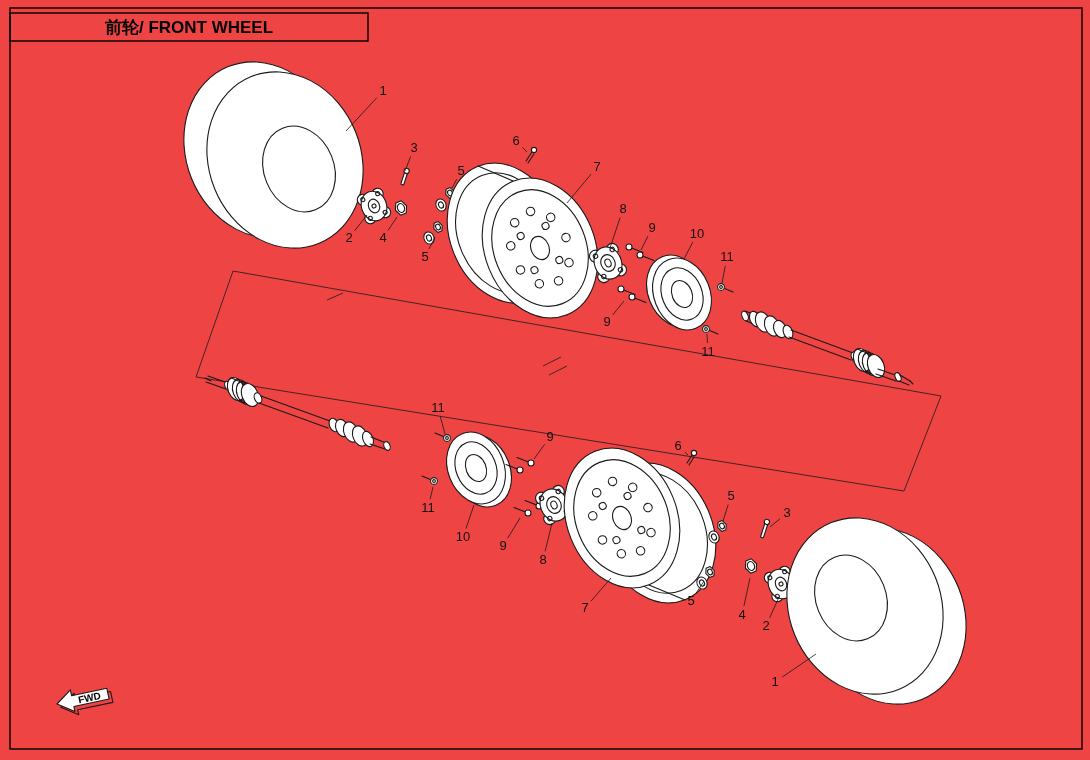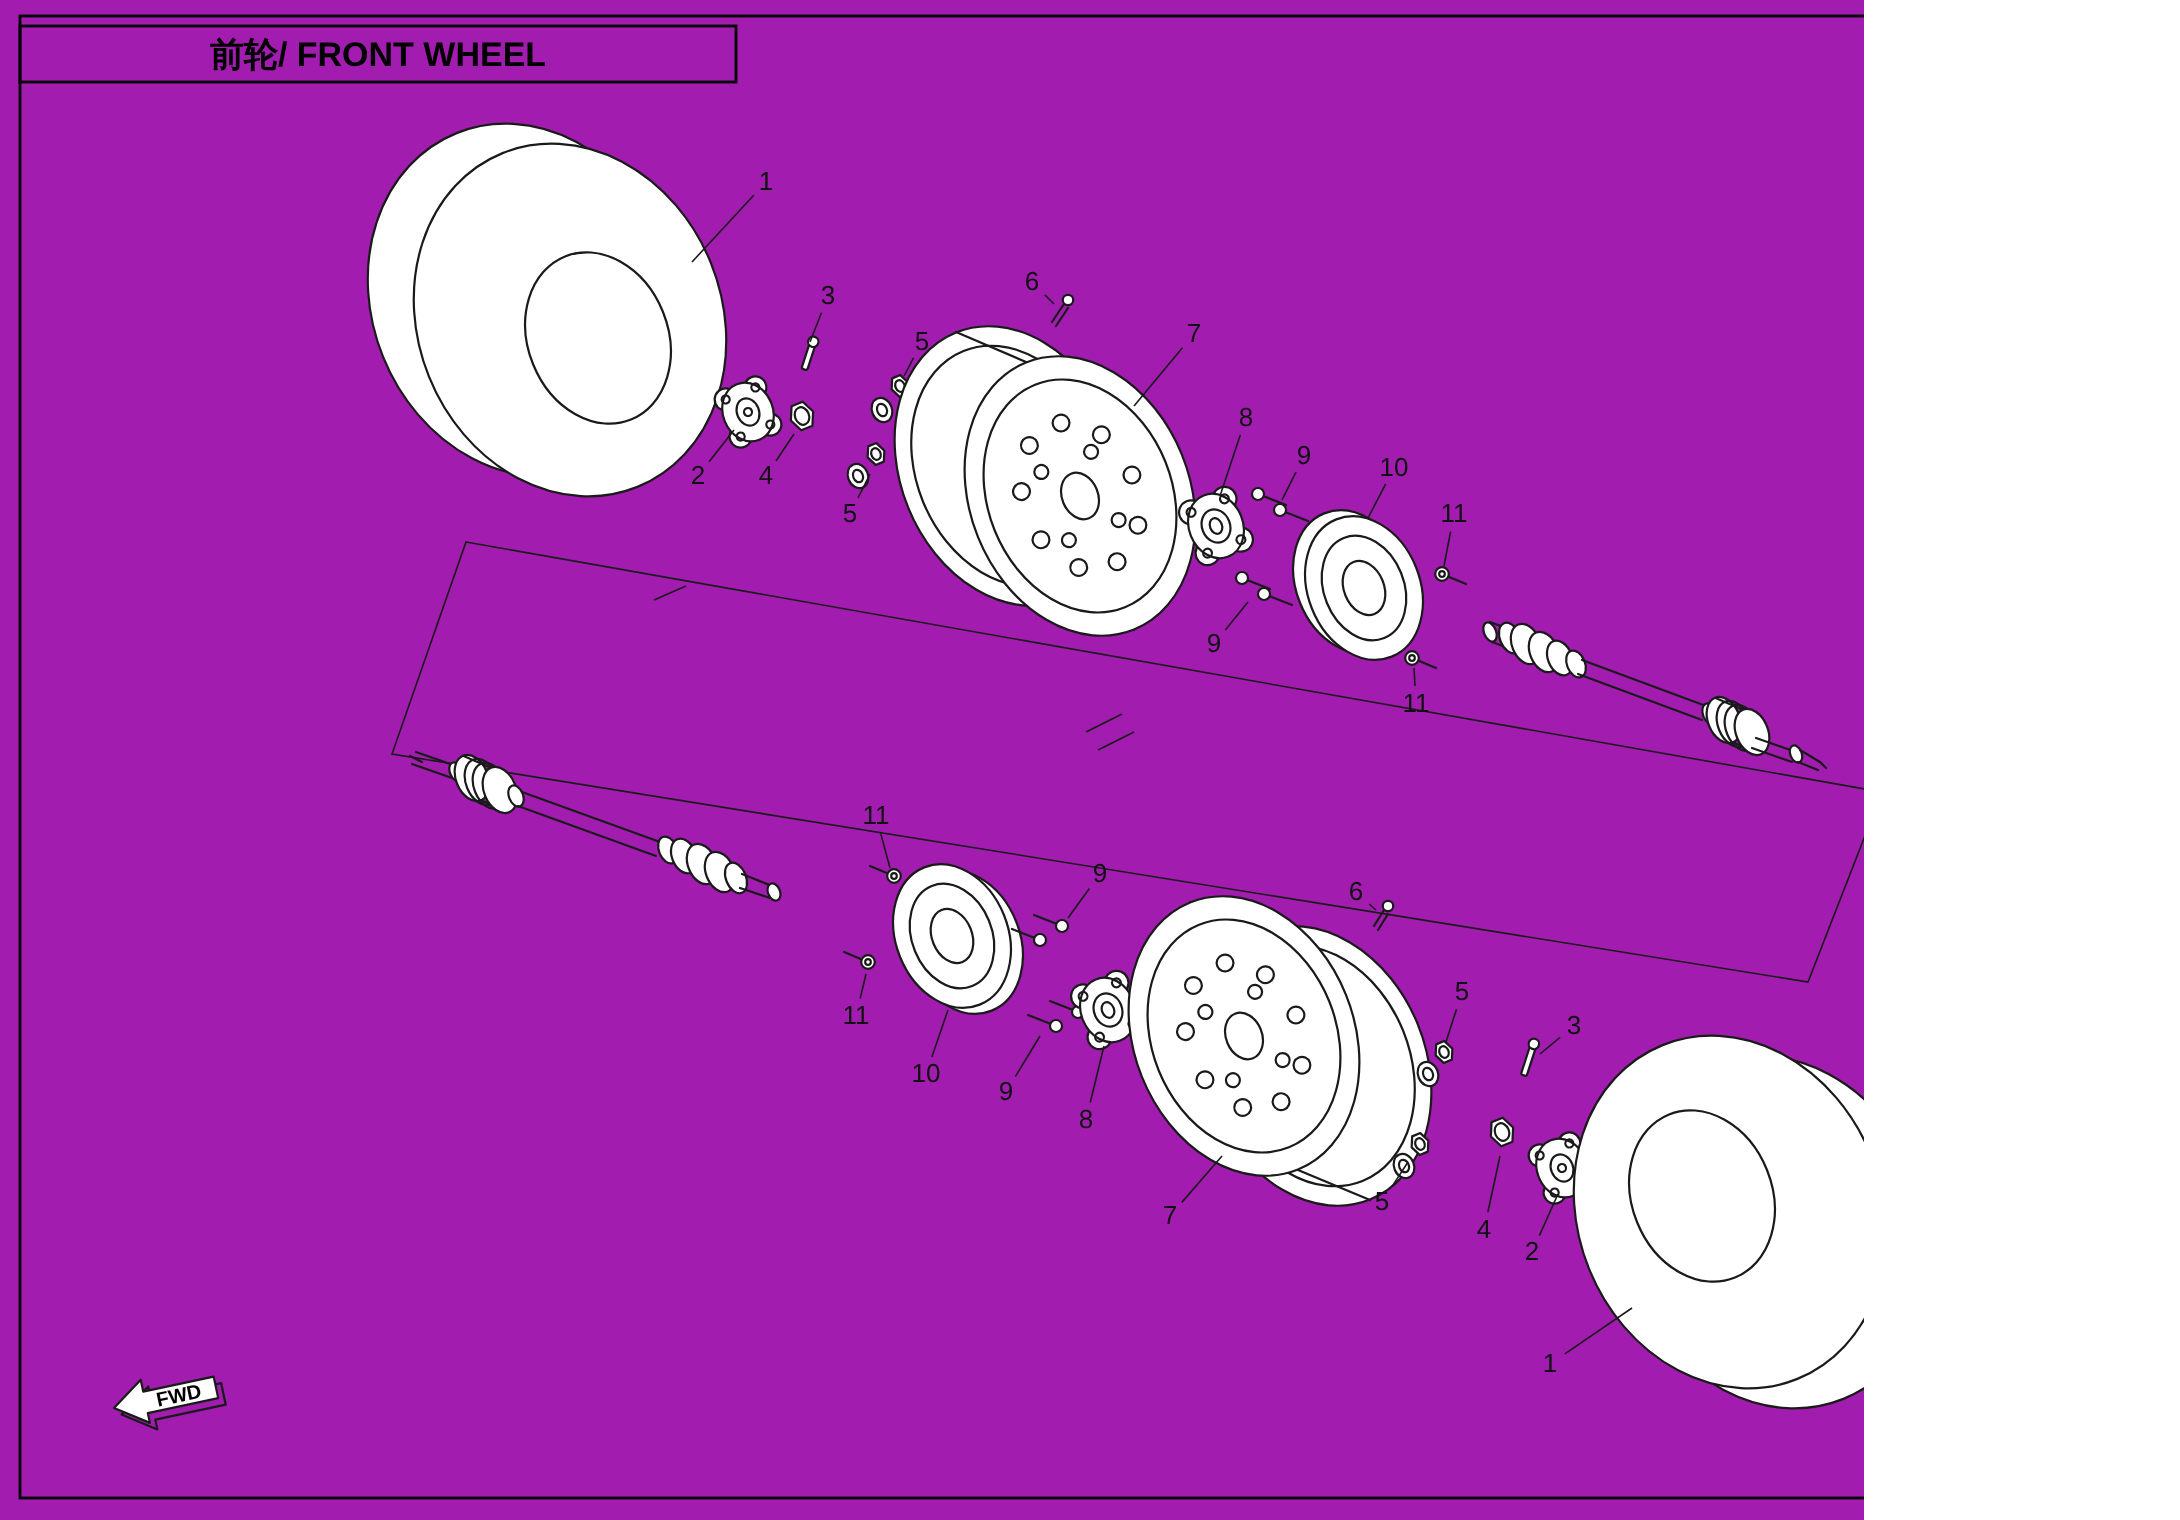--- a/index.html
+++ b/index.html
@@ -1,18 +1,18 @@
 <!DOCTYPE html>
 <html><head>
 <meta charset="utf-8">
 <style>
   *{box-sizing:border-box}
   html,body{margin:0;padding:0;background:#fff}
   body{width:1090px;height:760px;font-family:"Liberation Sans",sans-serif}
-  .page{position:relative;width:932px;height:760px;background:#a21caf;overflow:hidden}
+  .page{position:relative;width:1090px;height:760px;background:#ef4444;overflow:hidden}
   svg{position:absolute;left:0;top:0}
   .frame{fill:none;stroke:#000;stroke-width:1.4}
   .ln{stroke:#1a1a1a;stroke-width:1.1;fill:none;stroke-linecap:round;stroke-linejoin:round}
   .wh{stroke:#1a1a1a;stroke-width:1.1;fill:#ffffff;stroke-linejoin:round}
   .thin{stroke:#1a1a1a;stroke-width:0.8;fill:none}
   .leader{stroke:#1a1a1a;stroke-width:0.8;fill:none}
   .callout{font-family:"Liberation Sans",sans-serif;font-size:13px;fill:#111;text-anchor:middle}
   .title-text{font-family:"Liberation Sans",sans-serif;font-size:17px;font-weight:bold;fill:#000;text-anchor:middle}
   .fwd-text{font-family:"Liberation Sans",sans-serif;font-size:10px;font-weight:bold;fill:#000;text-anchor:middle}
 </style>

